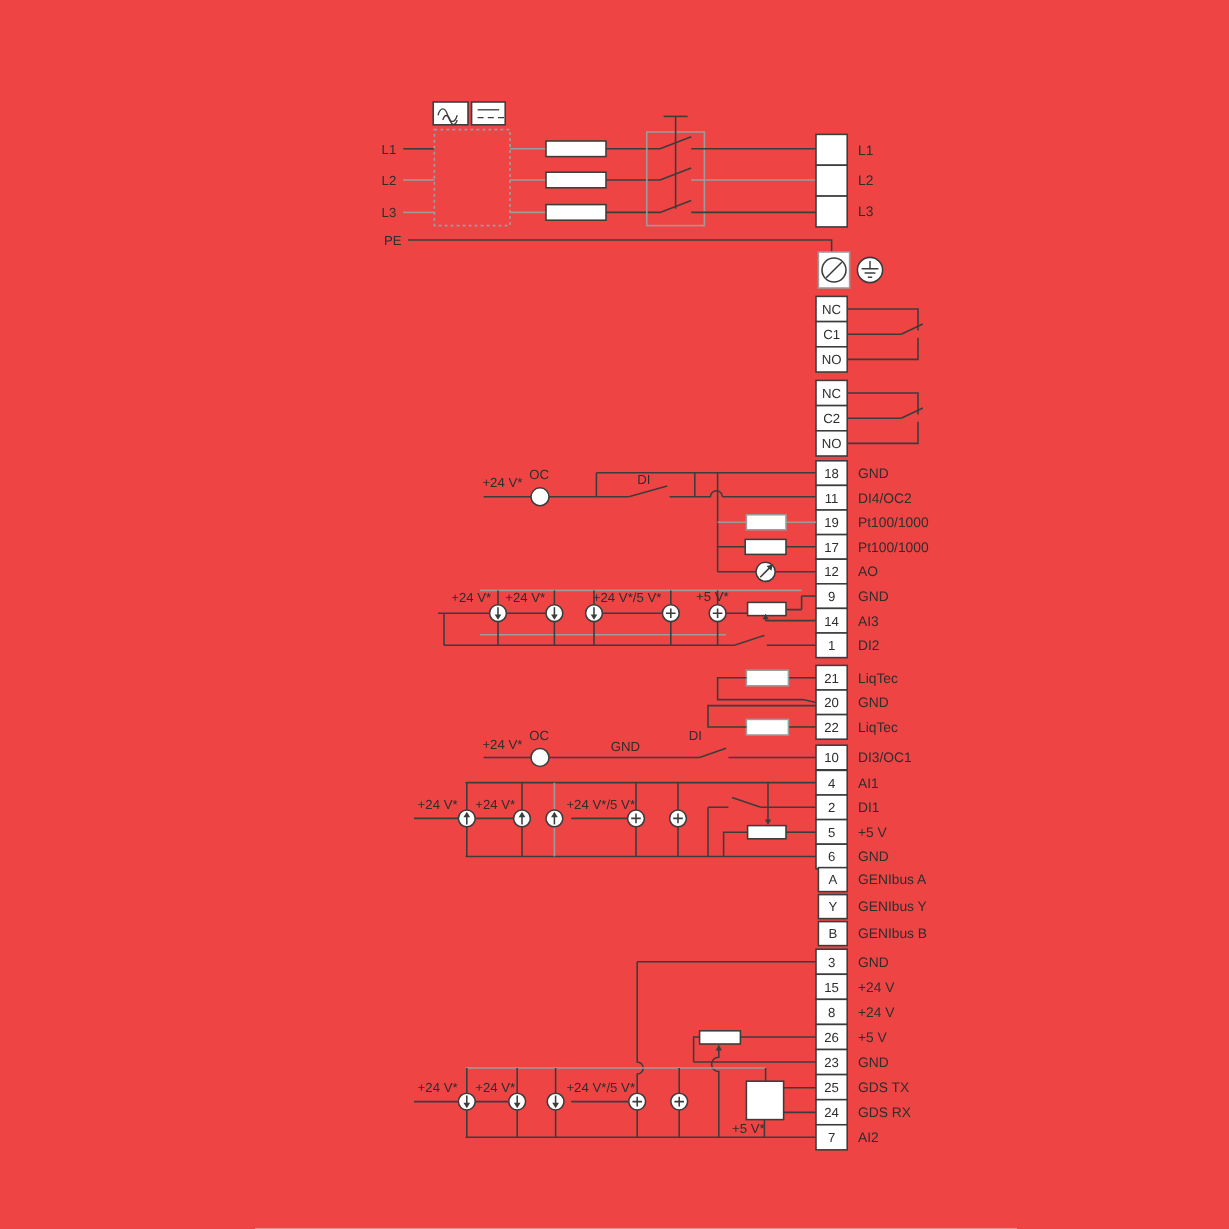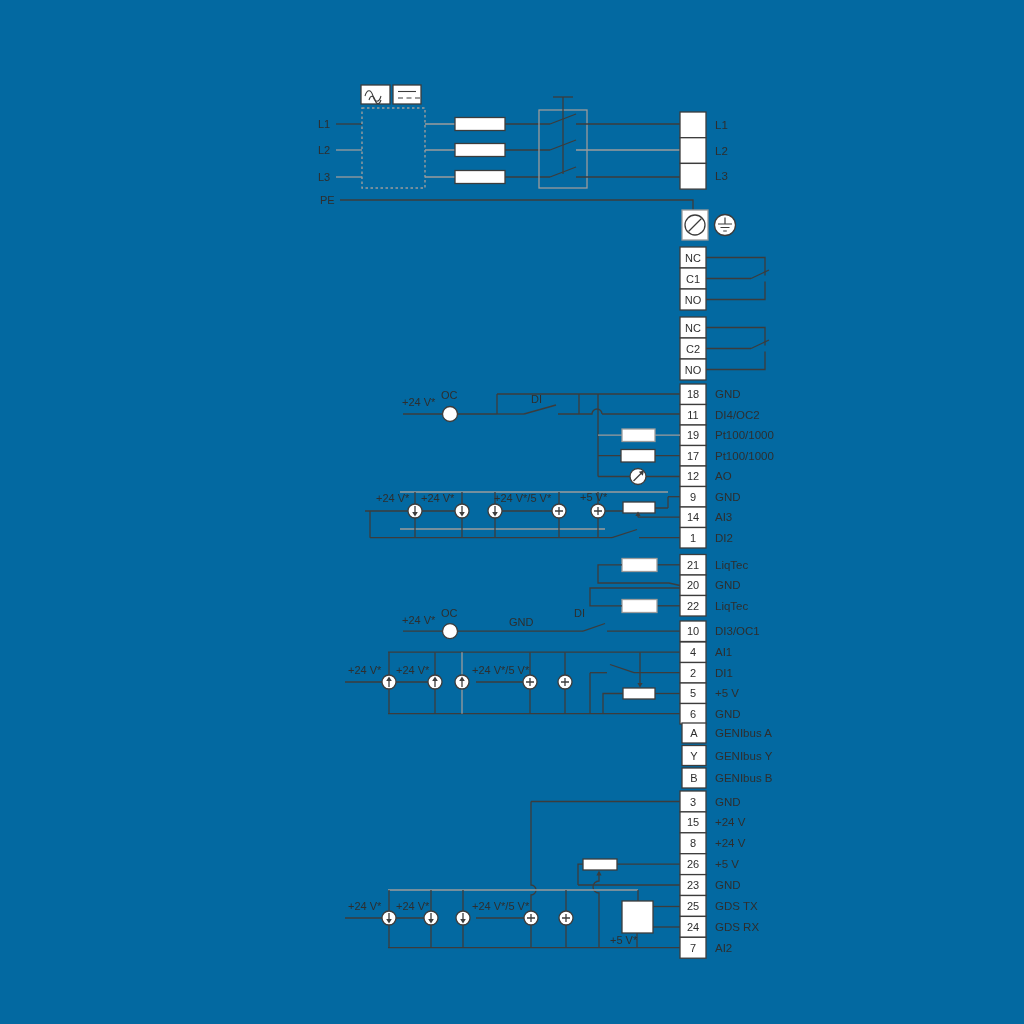--- a/index.html
+++ b/index.html
@@ -1,16 +1,16 @@
 <!DOCTYPE html>
 <html><head>
 <meta charset="utf-8">
 <style>
   html,body{margin:0;padding:0;background:#ffffff;}
-  .canvas{width:1024px;height:1024px;position:relative;background:#0369a1;overflow:hidden;}
+  .canvas{width:1024px;height:1024px;position:relative;background:#ef4444;overflow:hidden;}
   svg{display:block;}
   .w   {stroke:#3c3c3c;stroke-width:1.3;fill:none;}
   .wg  {stroke:#9c9c9c;stroke-width:1.3;fill:none;}
   .wd  {stroke:#9c9c9c;stroke-width:1.4;fill:none;stroke-dasharray:2.5 2.5;}
   .tbox{stroke:#3c3c3c;stroke-width:1.3;fill:#ffffff;}
   .gbox{stroke:#9c9c9c;stroke-width:1.3;fill:none;}
   .sym {stroke:#3c3c3c;stroke-width:1.3;fill:#ffffff;}
   .symg{stroke:#9c9c9c;stroke-width:1.3;fill:#ffffff;}
   .fill{fill:#3c3c3c;stroke:none;}
   text{font-family:"Liberation Sans","DejaVu Sans",sans-serif;fill:#2e2e2e;}

